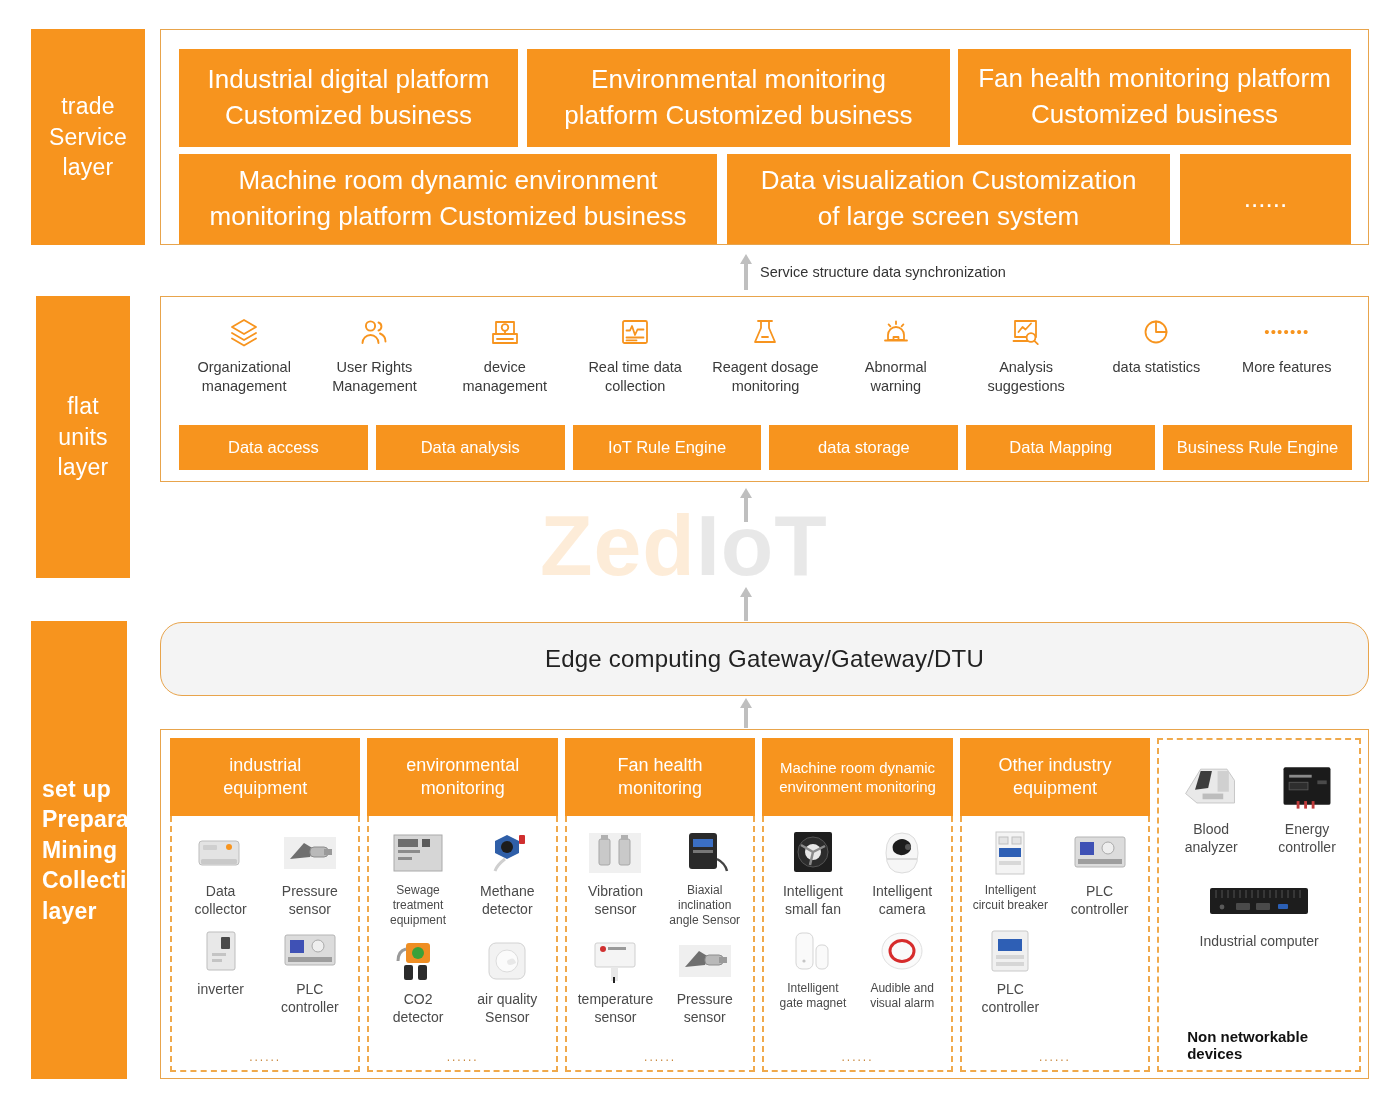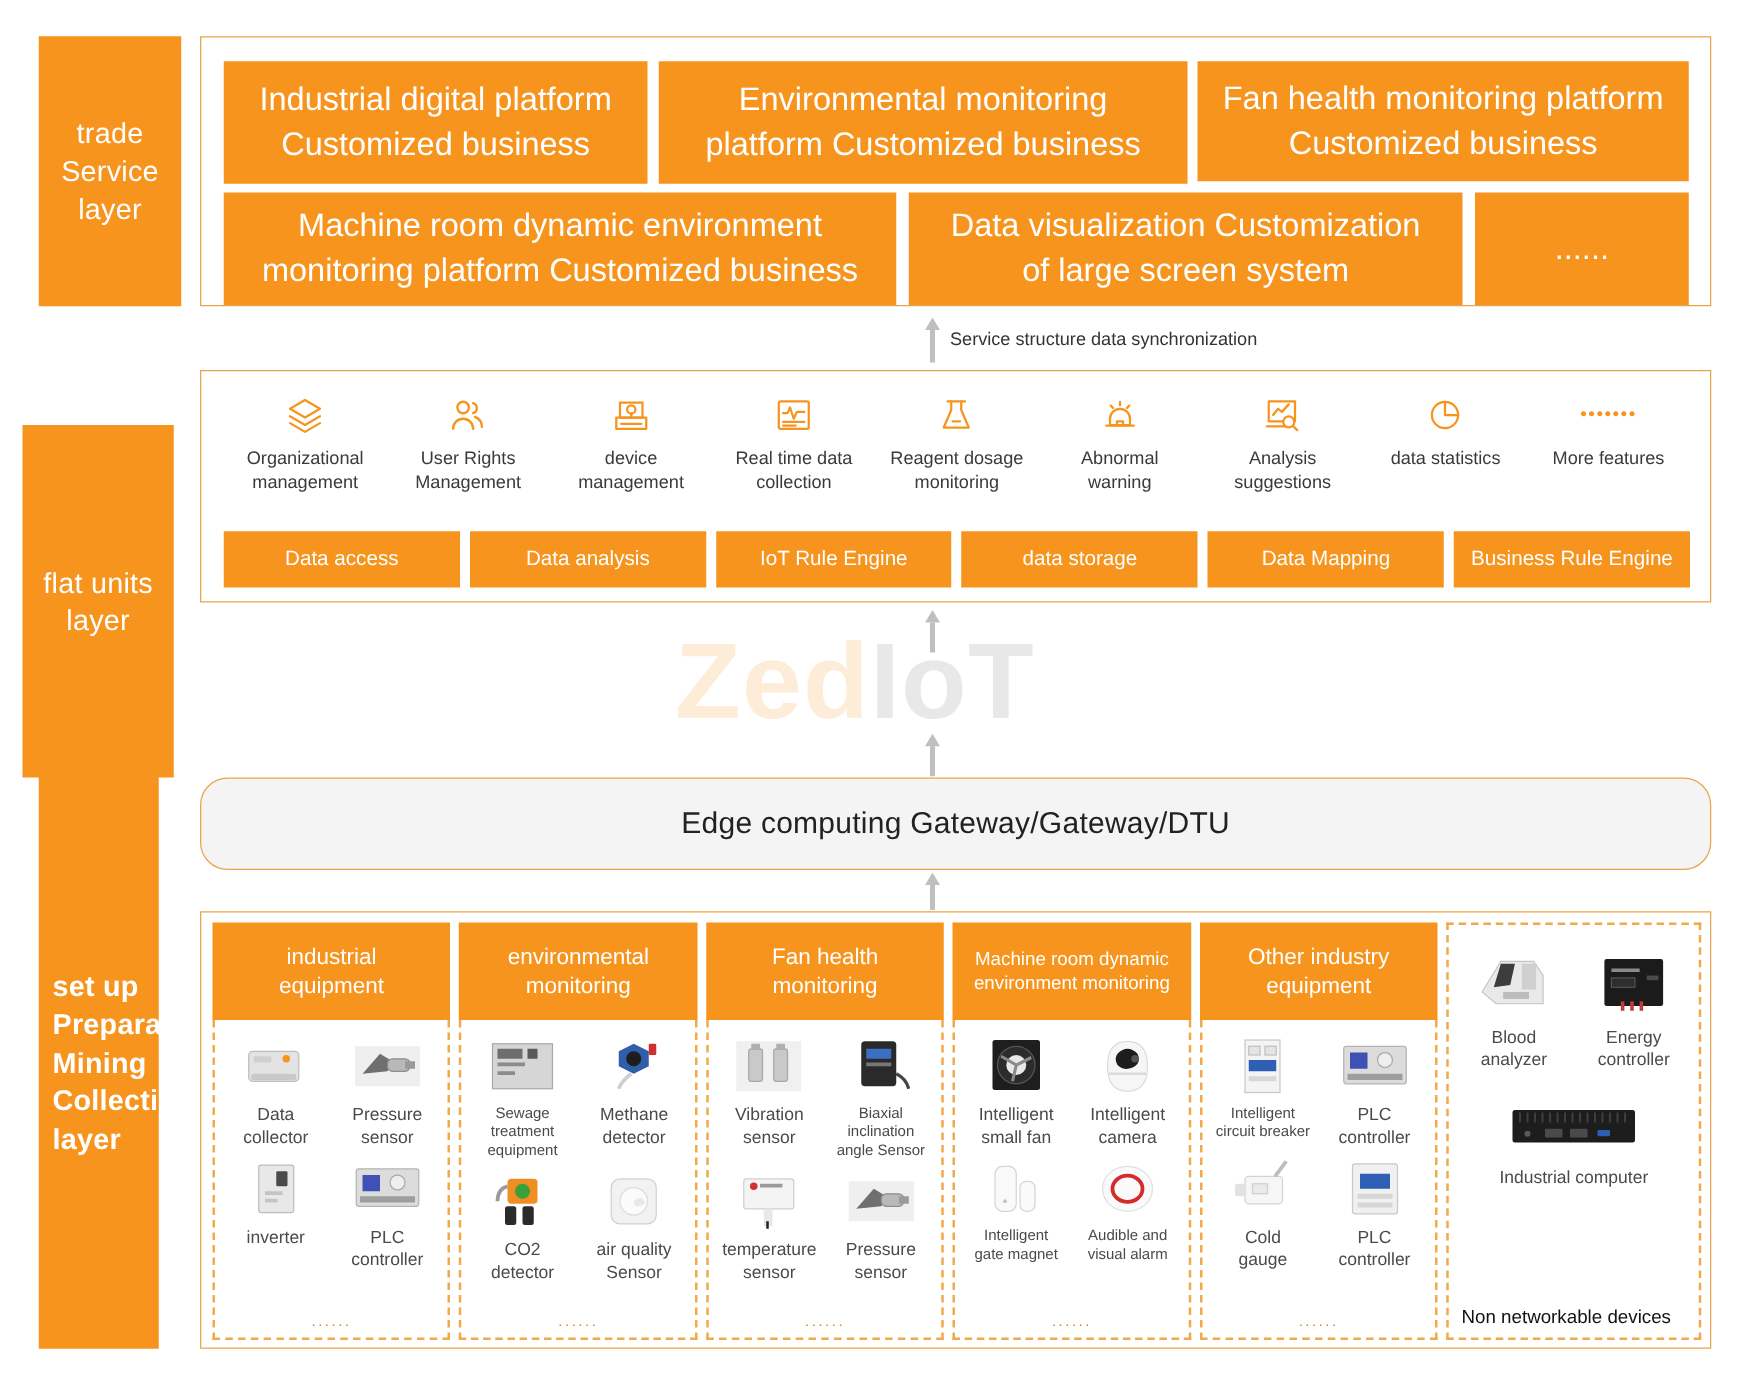--- a/index.html
+++ b/index.html
@@ -12,21 +12,21 @@
   .canvas { position:relative; width:1400px; height:1116px; }
 
   
   .layer-label{
     position:absolute; background:#F7941E; color:#fff;
     display:flex; align-items:center; justify-content:center;
     text-align:center; font-size:23px; line-height:1.32; letter-spacing:.2px;
   }
   .layer-label .ll-inner{ padding:0 6px; white-space:pre-line; }
   #ll-trade { left:31px; top:29px;  width:114px; height:216px; }
-  #ll-flat  { left:18px; top:296px; width:121px; height:282px;margin-top:44px; }
+  #ll-flat  { left:36px; top:296px; width:94px; height:282px; }
   #ll-setup { left:31px; top:621px; width:96px; height:458px; text-align:left; justify-content:flex-start;font-weight:bold;}
   #ll-setup .ll-inner{ padding-left:11px; }
 
   
   .panel{ position:absolute; border:1px solid #E8A44C; background:#fff; }
   #panel-service { left:160px; top:29px;  width:1209px; height:216px; }
   #panel-flat    { left:160px; top:296px; width:1209px; height:186px; }
   #panel-gateway { left:160px; top:622px; width:1209px; height:74px;
                    background:#F4F4F4; display:flex; align-items:center; justify-content:center;border-radius:22px; }
   #panel-devices { left:160px; top:729px; width:1209px; height:350px; }
@@ -116,21 +116,21 @@
   }
   .dev-body.full{ border-top:2px dashed #F0A94B; }
   .dev-grid{ display:flex; flex-wrap:wrap; }
   .dev-item{ width:50%; display:flex; flex-direction:column; align-items:center; padding:2px 2px 4px; }
   .dev-item.wide{ width:100%; }
   .dev-item .cap{ font-size:14px; color:#4A4A4A; text-align:center; line-height:1.25;
                   white-space:pre-line; margin-top:3px; }
   .dev-item .cap.sm{ font-size:12px; }
   .dev-dots{ position:absolute; left:0; right:0; bottom:6px; text-align:center;
              color:#C8873C; font-size:12px; letter-spacing:2px; }
-  .nonnet{ position:absolute; left:10px; bottom:8px; font-size:15px; color:#111; font-weight:normal; }
+  .nonnet{ position:absolute; left:28px; bottom:8px; font-size:15px; color:#111; font-weight:bold; }
 
   
   .thumb{ width:62px; height:54px; display:flex; align-items:center; justify-content:center; }
   .thumb svg{ display:block; }
 </style>
 </head>
 <body>
 
 <div class="canvas">
 
@@ -574,32 +574,20 @@
               <span class="thumb">
                 <svg width="60" height="48" viewBox="0 0 60 48">
                     <rect x="5" y="8" width="50" height="30" rx="2" fill="#dcdcdc" stroke="#b4b4b4"></rect>
                     <rect x="10" y="13" width="14" height="13" fill="#3f51b5"></rect>
                     <circle cx="38" cy="19" r="6" fill="#eee" stroke="#aaa"></circle>
                     <rect x="8" y="30" width="44" height="5" fill="#9e9e9e"></rect>
                   </svg>
               </span>
               <span class="cap">PLC
 controller</span>
-            </div>
-            <div class="dev-item">
-              <span class="thumb">
-                <svg width="60" height="48" viewBox="0 0 60 48">
-                    <rect x="16" y="14" width="30" height="22" rx="3" fill="#f6f6f6" stroke="#d4d4d4"></rect>
-                    <path d="M40 14 L49 2" stroke="#bdbdbd" stroke-width="3"></path>
-                    <rect x="8" y="20" width="9" height="10" rx="2" fill="#e2e2e2"></rect>
-                    <rect x="22" y="20" width="12" height="8" fill="#eaeaea" stroke="#d0d0d0"></rect>
-                  </svg>
-              </span>
-              <span class="cap">Cold
-gauge</span>
             </div>
             <div class="dev-item">
               <span class="thumb">
                 <svg width="60" height="48" viewBox="0 0 60 48">
                     <rect x="12" y="4" width="36" height="40" rx="2" fill="#f0f0f0" stroke="#c9c9c9"></rect>
                     <rect x="18" y="12" width="24" height="12" fill="#2e5fb5"></rect>
                     <rect x="16" y="28" width="28" height="4" fill="#d6d6d6"></rect>
                     <rect x="16" y="35" width="28" height="4" fill="#d6d6d6"></rect>
                   </svg>
               </span>

